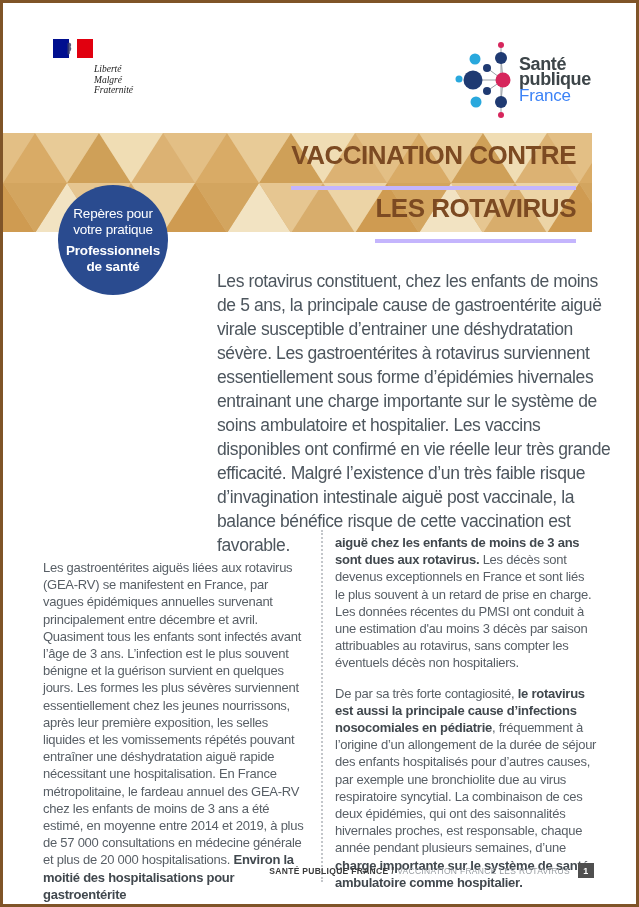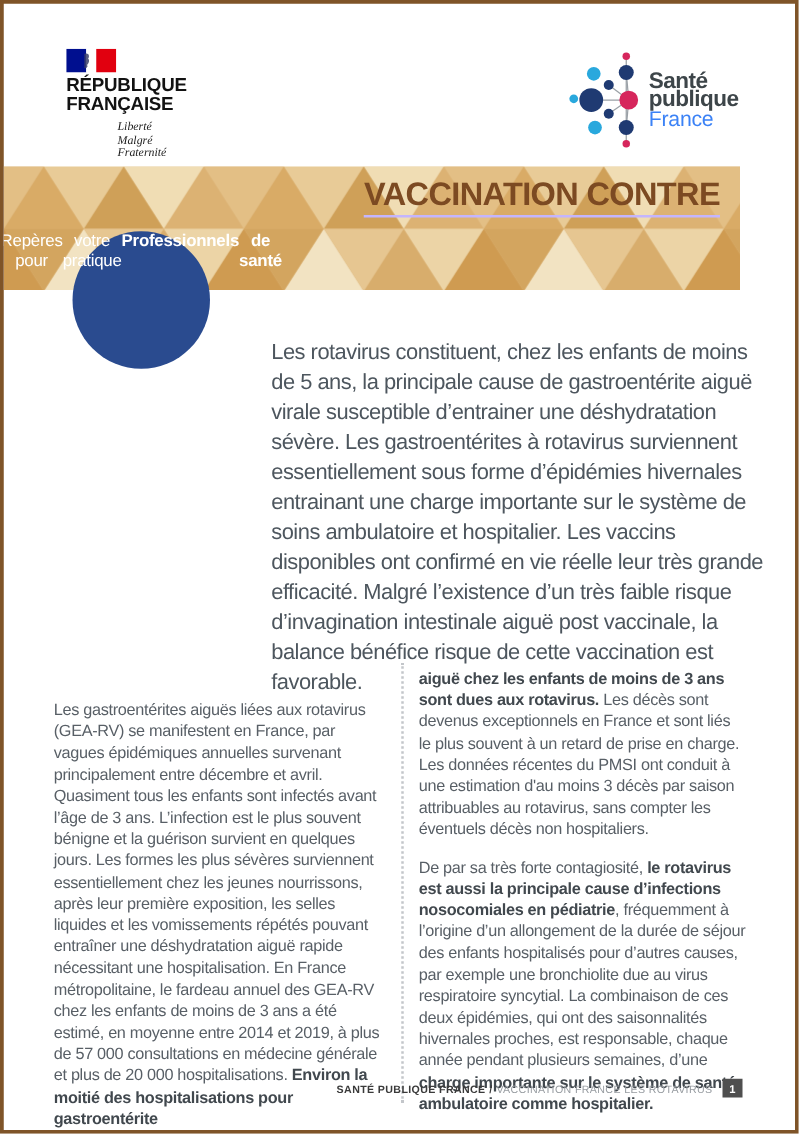--- a/index.html
+++ b/index.html
@@ -24,26 +24,26 @@
   .spf-text .b{font-weight:bold;color:#3d4549;font-size:18px;letter-spacing:-0.4px;}
   .spf-text .l{color:#3b82f6;font-size:17px;letter-spacing:-0.2px;}
   
   .banner{position:absolute;left:0px;top:130px;width:589px;height:99px;}
   .banner svg.bg{position:absolute;left:0;top:0;width:100%;height:100%;}
   .banner-title{
     position:absolute;right:16px;top:8px;
     display:flex;flex-direction:column;align-items:flex-end;
     color:#7c4a22;font-weight:bold;font-size:26px;letter-spacing:-0.5px;
   }
-  .banner-title span{display:inline-block;border-bottom:2px solid #c4b5fd;padding-bottom:3px;line-height:28px;margin-bottom:4px;}
+  .banner-title span{display:inline-block;border-bottom:4px solid #c4b5fd;padding-bottom:17px;line-height:28px;margin-bottom:4px;}
   
   .badge{
     position:absolute;left:55px;top:182px;width:110px;height:110px;border-radius:50%;
     background:#2a4b8f;color:#fff;text-align:center;
-    display:flex;flex-direction:row;justify-content:center;
+    display:flex;flex-direction:column;justify-content:center;
     font-size:13.5px;line-height:15.5px;letter-spacing:-0.2px;
   }
   .badge .bold{font-weight:bold;}
   .badge .gap{height:6px;}
   
   .intro{
     position:absolute;left:214px;top:266px;width:400px;
     color:#4d565e;font-size:17.5px;line-height:24px;letter-spacing:-0.4px;font-weight:500;
   }
   
@@ -72,24 +72,20 @@
 
 <div class="page">
 
   <div class="rf-block">
     <svg class="rf-flag" viewBox="0 0 40 19">
       <rect x="0" y="0" width="16" height="19" fill="#000f8f"></rect>
       <rect x="16" y="0" width="8" height="19" fill="#ffffff"></rect>
       <rect x="24" y="0" width="16" height="19" fill="#e1000f"></rect>
       <path d="M15 4 C18 3,19 6,17.5 8 C19 9,18 12,16.5 13 C18 14,16 16,14.5 15.5 L14.5 4 Z" fill="#3a3f6b" opacity="0.85"></path>
     </svg>
-    <div class="rf-name">
-      <div>RÉPUBLIQUE</div>
-      <div>FRANÇAISE</div>
-    </div>
     <div class="rf-motto">
       <div>Liberté</div>
       <div>Malgré</div>
       <div>Fraternité</div>
     </div>
   </div>
 
   <div class="spf-block">
     <svg class="spf-dots" viewBox="0 0 62 86">
       <g stroke="#9aa0a6" stroke-width="1">
@@ -139,20 +135,21 @@
           <polygon points="-32,100 0,50 32,100" fill="#cf9b51"></polygon>
           <polygon points="0,50 64,50 32,100" fill="#d3a55f"></polygon>
           <polygon points="64,50 128,50 96,100" fill="#e6c691"></polygon>
           <polygon points="128,50 192,50 160,100" fill="#ecd4a6"></polygon>
         </pattern>
       </defs>
       <rect width="100%" height="100%" fill="url(#tri)"></rect>
     </svg>
     <div class="banner-title">
       <span>VACCINATION CONTRE</span>
+      <span>LES ROTAVIRUS</span>
     </div>
   </div>
 
   <div class="badge">
     <div>Repères pour</div>
     <div>votre pratique</div>
     <div class="gap"></div>
     <div class="bold">Professionnels</div>
     <div class="bold">de santé</div>
   </div>

